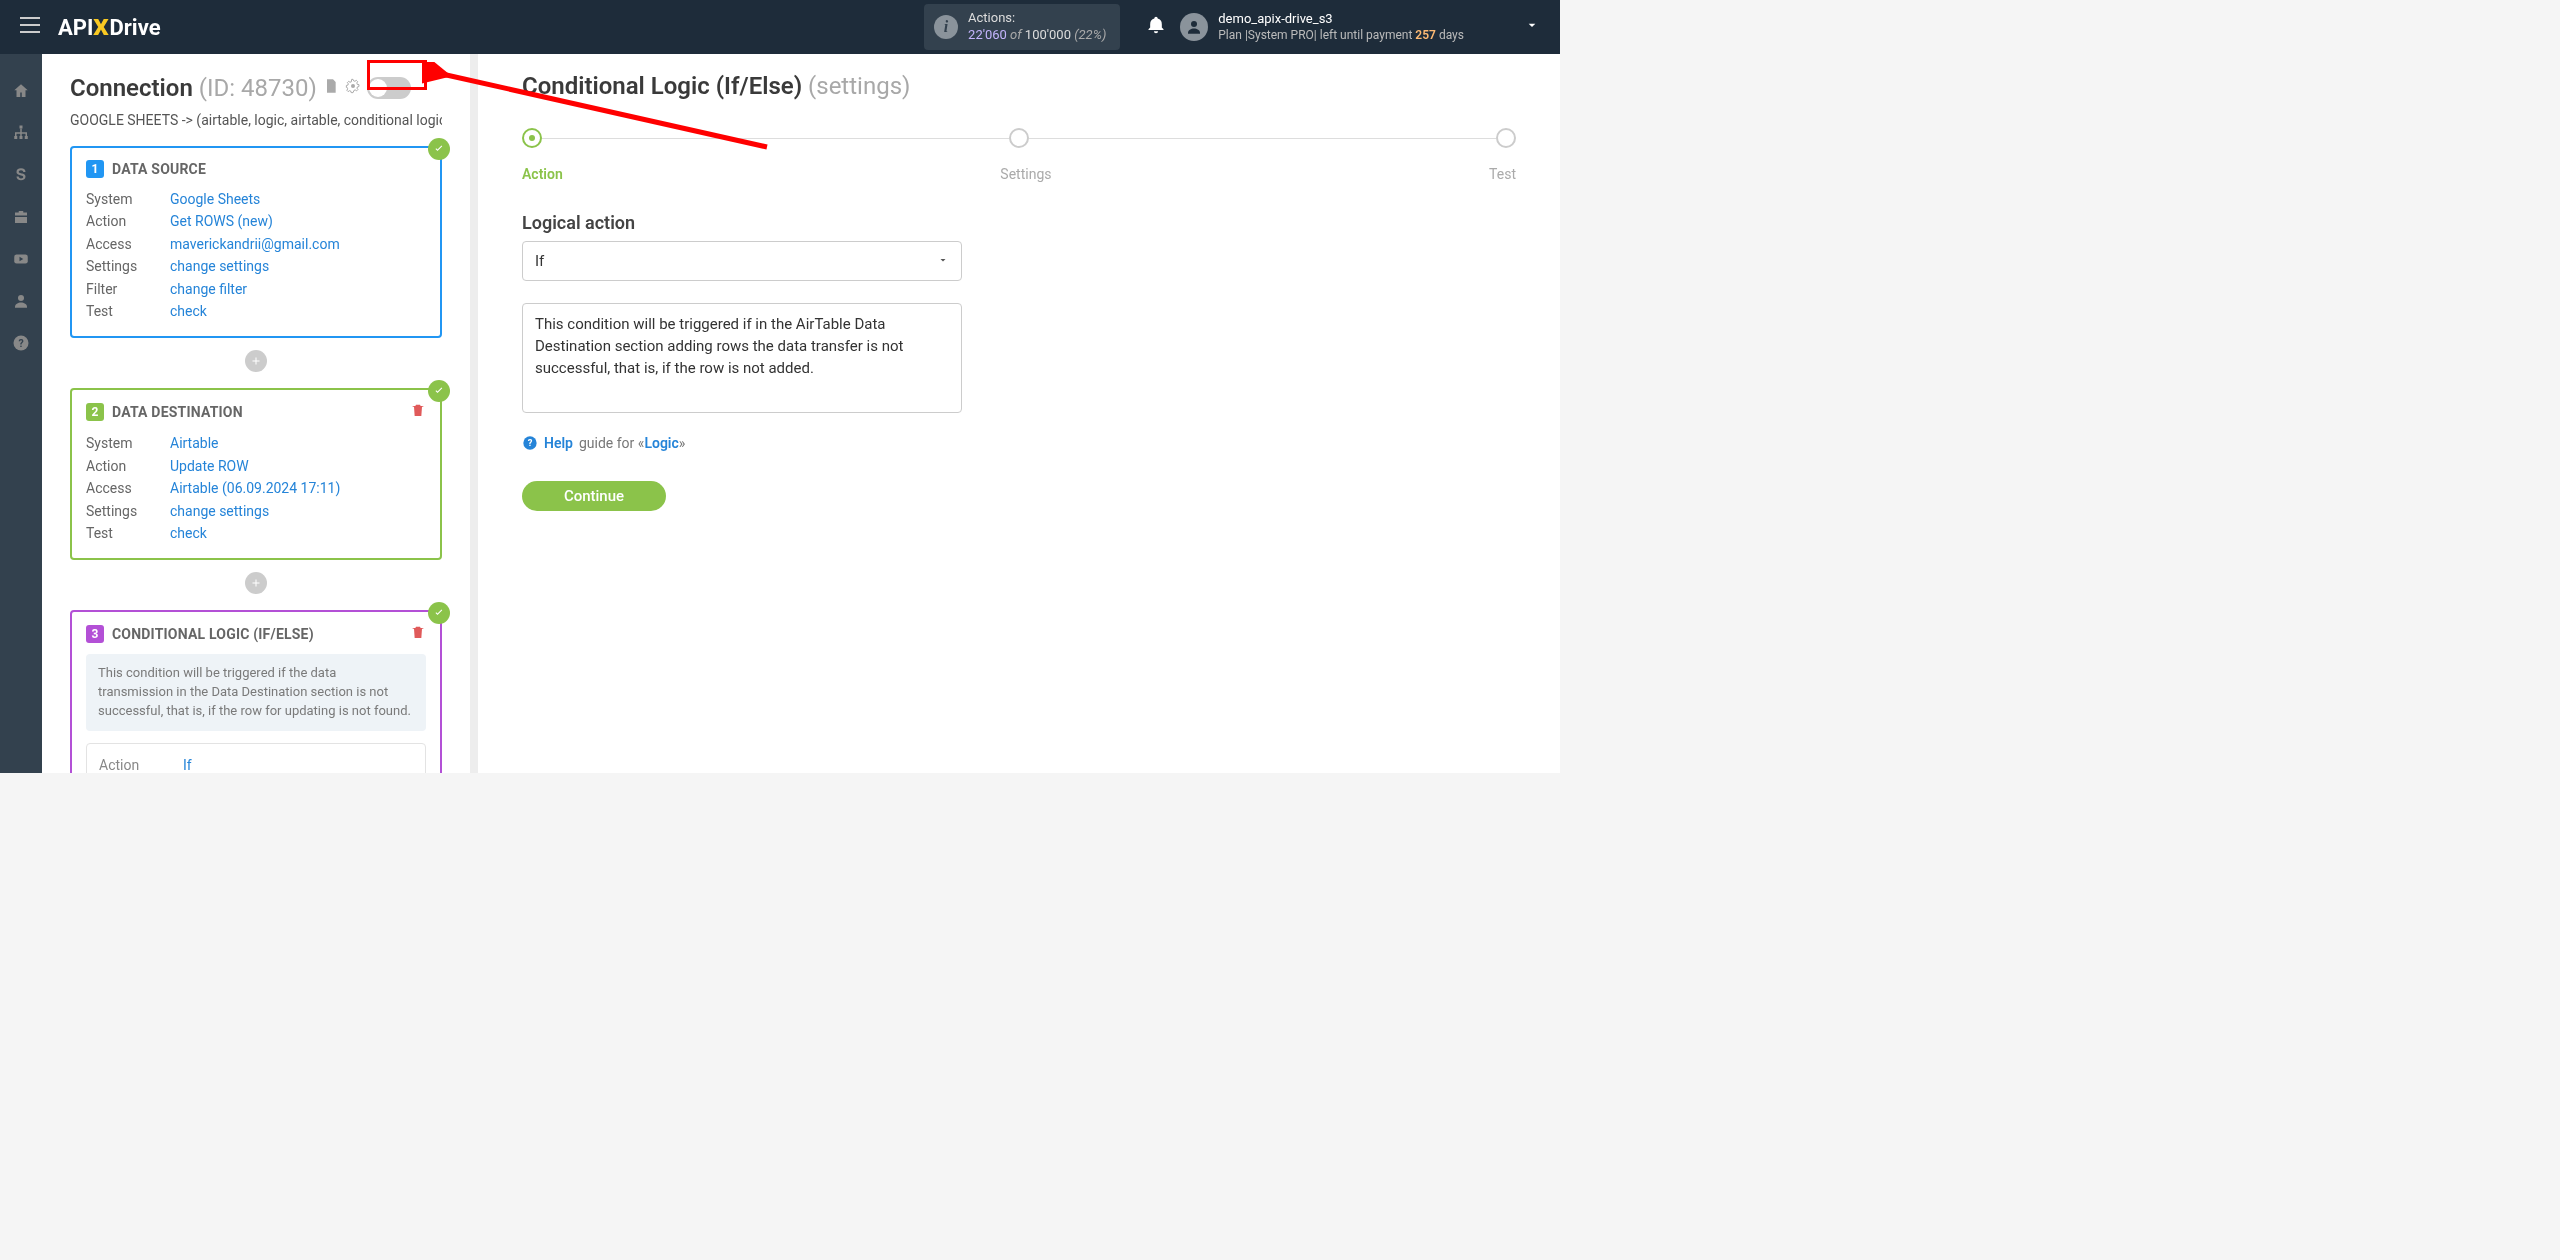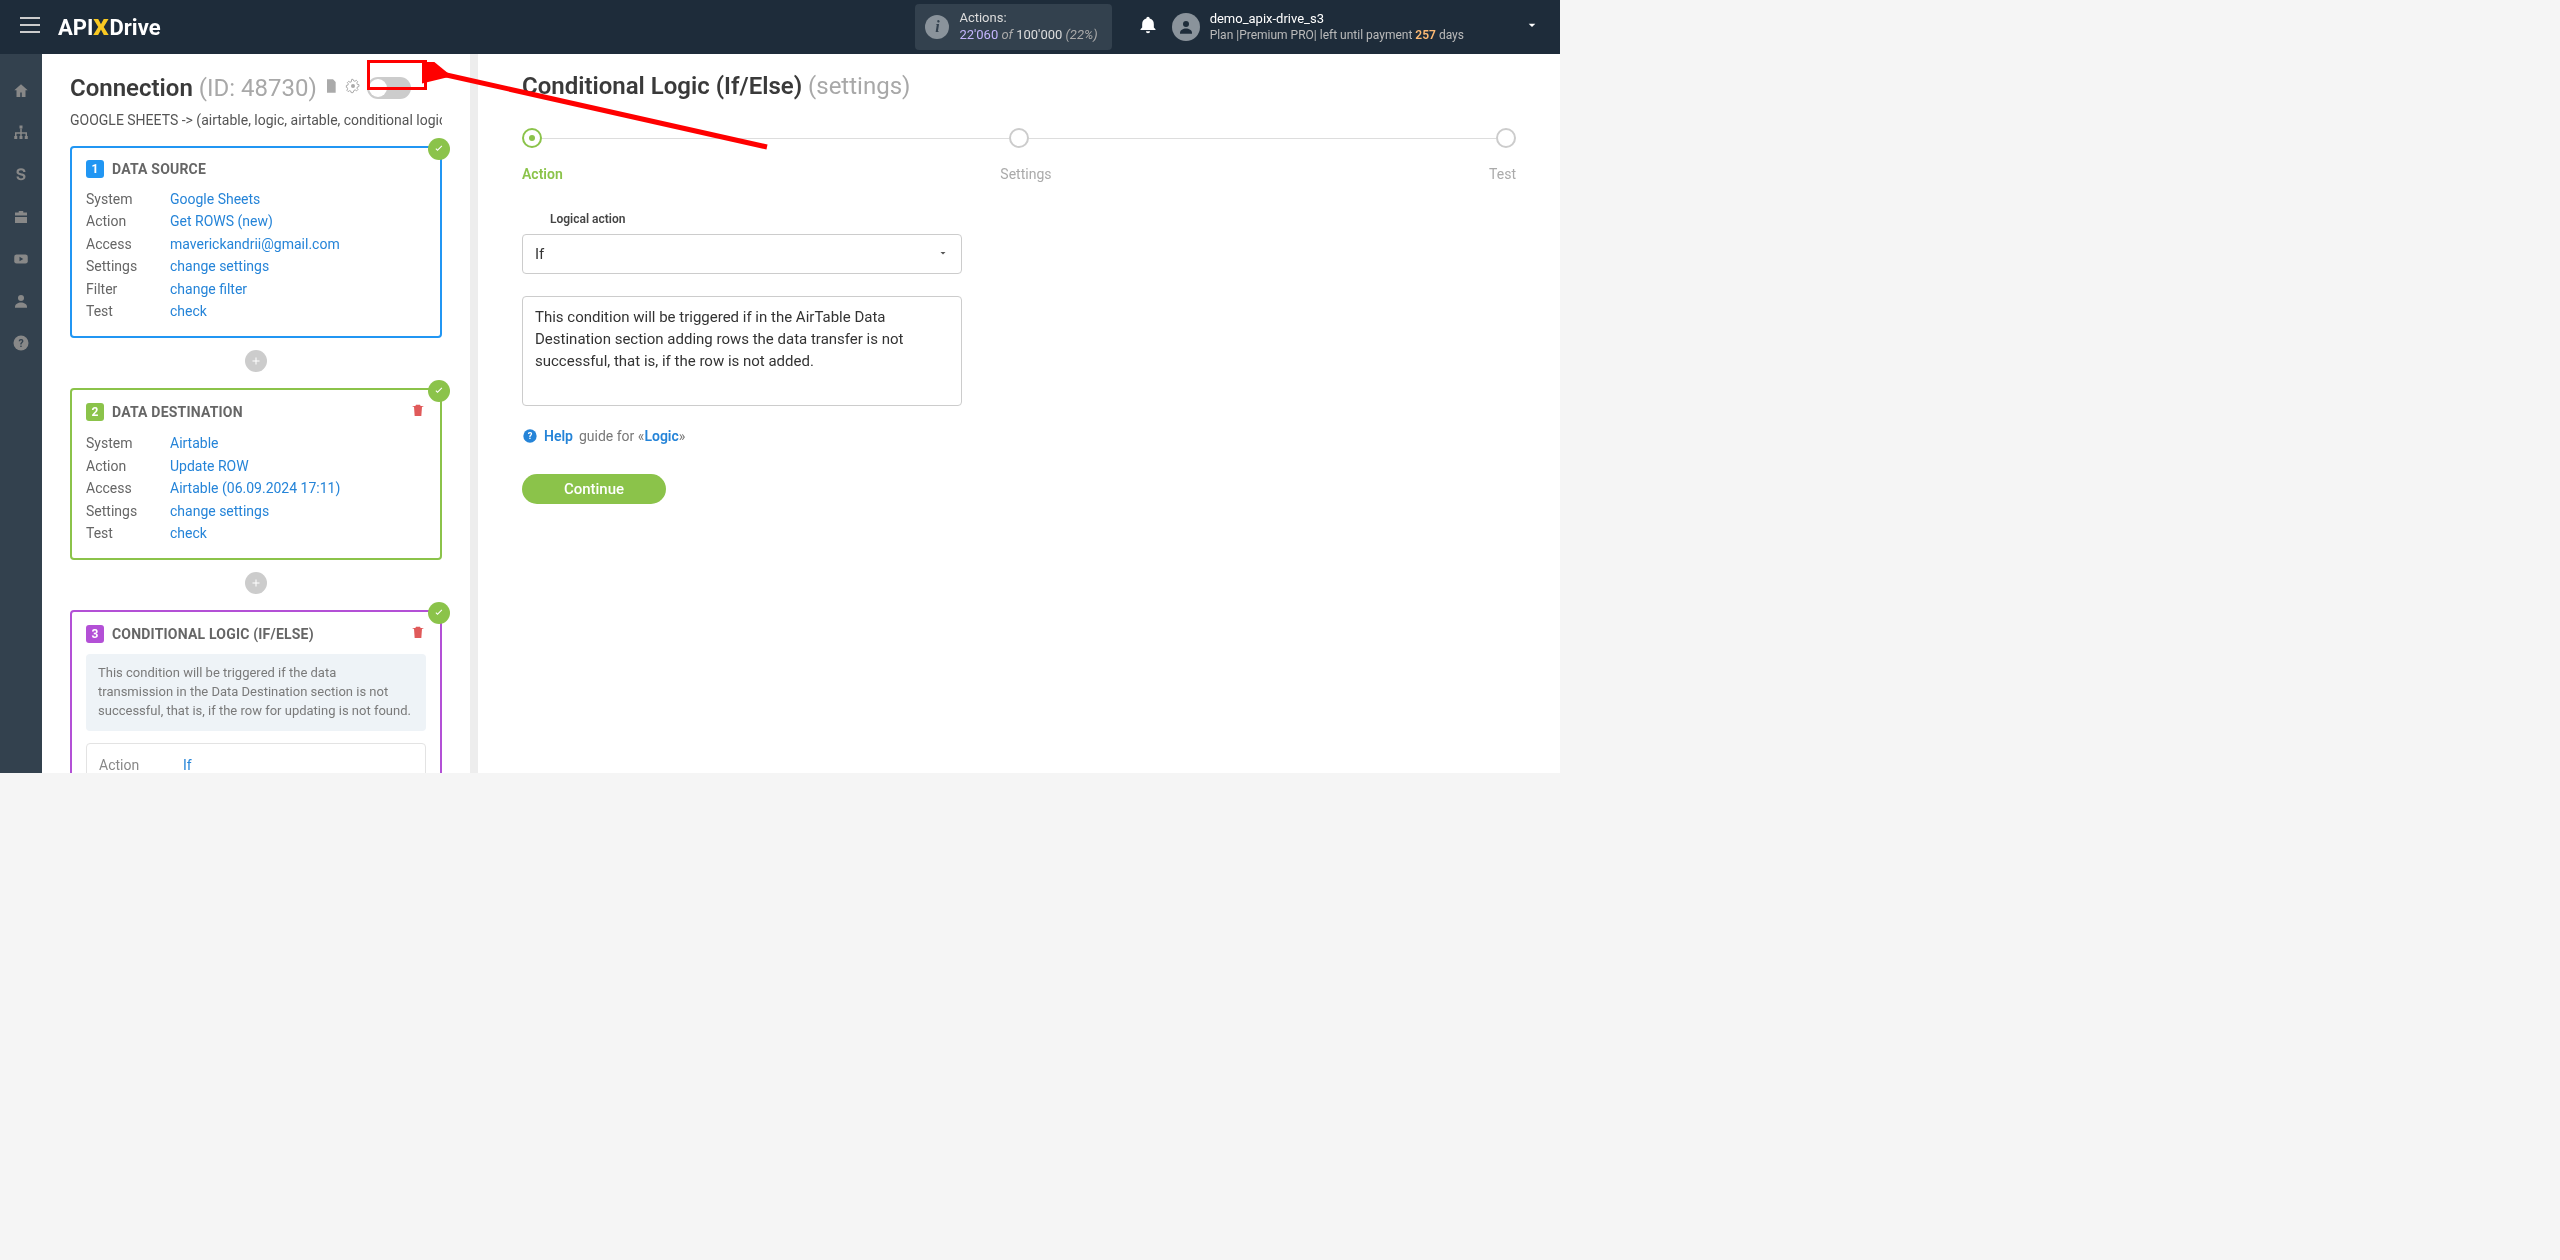--- a/index.html
+++ b/index.html
@@ -83,21 +83,21 @@
 
 .stepper { display:flex; align-items:center; margin-bottom: 18px; position:relative; }
 .step-dot { width:20px; height:20px; border:2px solid #ccc; border-radius:50%; background:#fff; position:relative; z-index:2; }
 .step-dot.active { border-color:#8bc34a; }
 .step-dot.active::after { content:''; position:absolute; inset:5px; background:#8bc34a; border-radius:50%; }
 .step-line { flex:1; height:1px; background:#ddd; }
 .step-labels { display:flex; justify-content:space-between; margin-bottom:30px; font-size:14px; }
 .step-labels span:first-child { color:#8bc34a; font-weight:600; }
 .step-labels span { color:#aaa; }
 
-.form-label { font-size:12px; font-weight:600; color:#444; margin-bottom:8px;margin-left:28px; }
+.form-label { font-size:18px; font-weight:600; color:#444; margin-bottom:8px; }
 .select-box { width:440px; border:1px solid #ccc; border-radius:4px; height:40px; display:flex; align-items:center; padding:0 12px; font-size:15px; color:#333; cursor:pointer; margin-bottom:22px; position:relative; }
 .select-box .chev { position:absolute; right:12px; }
 .select-box .chev svg { fill:#555; width:12px; height:12px; }
 
 .textarea { width:440px; height:110px; border:1px solid #ccc; border-radius:4px; padding:10px 12px; font-size:15px; color:#333; line-height:1.45; resize:none; font-family:inherit; margin-bottom:18px; }
 
 .help-row { display:flex; align-items:center; gap:6px; font-size:14px; margin-bottom:30px; }
 .help-row svg { fill:#2584d8; width:16px; height:16px; }
 .help-row .help { color:#2584d8; font-weight:600; cursor:pointer; }
 .help-row .rest { color:#777; }
@@ -142,21 +142,21 @@
   </div>
   <div class="user-block">
     <div class="avatar-circle">
       <svg width="18" height="18" viewBox="0 0 24 24">
           <circle cx="12" cy="8" r="4"></circle>
           <path d="M4 20c0-4 4-6 8-6s8 2 8 6v1H4z"></path>
         </svg>
     </div>
     <div class="user-text">
       <div class="user-name">demo_apix-drive_s3</div>
-      <div class="user-plan"><span>Plan |Premium PRO| left until payment </span><span class="days">257</span><span> days</span></div>
+      <div class="user-plan"><span>Plan |System PRO| left until payment </span><span class="days">257</span><span> days</span></div>
     </div>
   </div>
   <div class="header-chevron" style="margin-left:60px;">
     <svg width="16" height="16" viewBox="0 0 24 24">
         <path d="M7 10l5 5 5-5z"></path>
       </svg>
   </div>
 </div>
 
 <div class="navrail">

